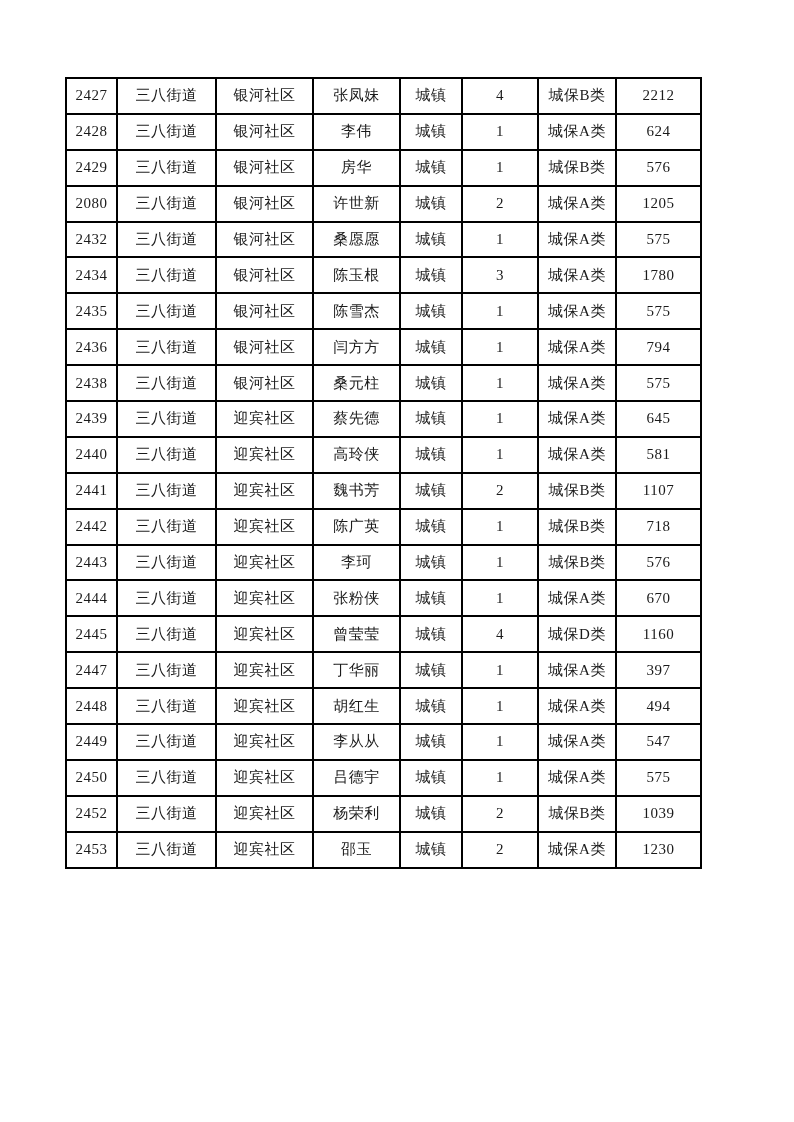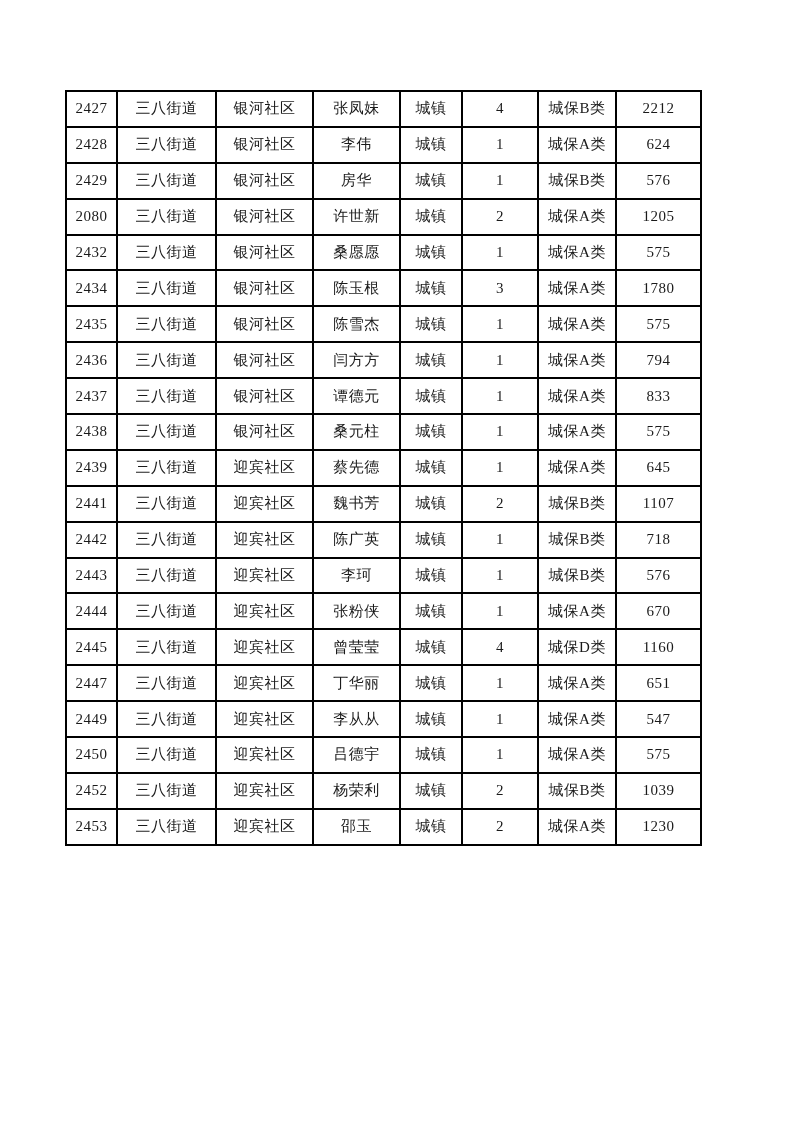--- a/index.html
+++ b/index.html
@@ -11,21 +11,21 @@
     position: relative;
     width: 794px;
     height: 1122px;
     background: var(--page-bg, #ffffff);
     overflow: hidden;
     font-family: "Liberation Serif", "DejaVu Serif", serif;
   }
   table.data-table {
     position: absolute;
     left: 65px;
-    top: 90px;
+    top: 77px;
     width: 635px;
     border-collapse: collapse;
     table-layout: fixed;
     padding-left: 8px;
   }
   table.data-table td {
     border: 2px solid var(--border-color, #000000);
     height: 33.9px;
     text-align: center;
     vertical-align: middle;
@@ -135,48 +135,48 @@
           <td>2436</td>
           <td>三八街道</td>
           <td>银河社区</td>
           <td>闫方方</td>
           <td>城镇</td>
           <td>1</td>
           <td>城保A类</td>
           <td>794</td>
         </tr>
         <tr>
-          <td>2437</td>
-          <td>三八街道</td>
-          <td>银河社区</td>
-          <td>谭德元</td>
-          <td>城镇</td>
-          <td>1</td>
-          <td>城保A类</td>
-          <td>833</td>
-        </tr>
-        <tr>
           <td>2438</td>
           <td>三八街道</td>
           <td>银河社区</td>
           <td>桑元柱</td>
           <td>城镇</td>
           <td>1</td>
           <td>城保A类</td>
           <td>575</td>
         </tr>
         <tr>
           <td>2439</td>
           <td>三八街道</td>
           <td>迎宾社区</td>
           <td>蔡先德</td>
           <td>城镇</td>
           <td>1</td>
           <td>城保A类</td>
           <td>645</td>
+        </tr>
+        <tr>
+          <td>2440</td>
+          <td>三八街道</td>
+          <td>迎宾社区</td>
+          <td>高玲侠</td>
+          <td>城镇</td>
+          <td>1</td>
+          <td>城保A类</td>
+          <td>581</td>
         </tr>
         <tr>
           <td>2441</td>
           <td>三八街道</td>
           <td>迎宾社区</td>
           <td>魏书芳</td>
           <td>城镇</td>
           <td>2</td>
           <td>城保B类</td>
           <td>1107</td>
@@ -222,21 +222,31 @@
           <td>1160</td>
         </tr>
         <tr>
           <td>2447</td>
           <td>三八街道</td>
           <td>迎宾社区</td>
           <td>丁华丽</td>
           <td>城镇</td>
           <td>1</td>
           <td>城保A类</td>
-          <td>651</td>
+          <td>397</td>
+        </tr>
+        <tr>
+          <td>2448</td>
+          <td>三八街道</td>
+          <td>迎宾社区</td>
+          <td>胡红生</td>
+          <td>城镇</td>
+          <td>1</td>
+          <td>城保A类</td>
+          <td>494</td>
         </tr>
         <tr>
           <td>2449</td>
           <td>三八街道</td>
           <td>迎宾社区</td>
           <td>李从从</td>
           <td>城镇</td>
           <td>1</td>
           <td>城保A类</td>
           <td>547</td>

